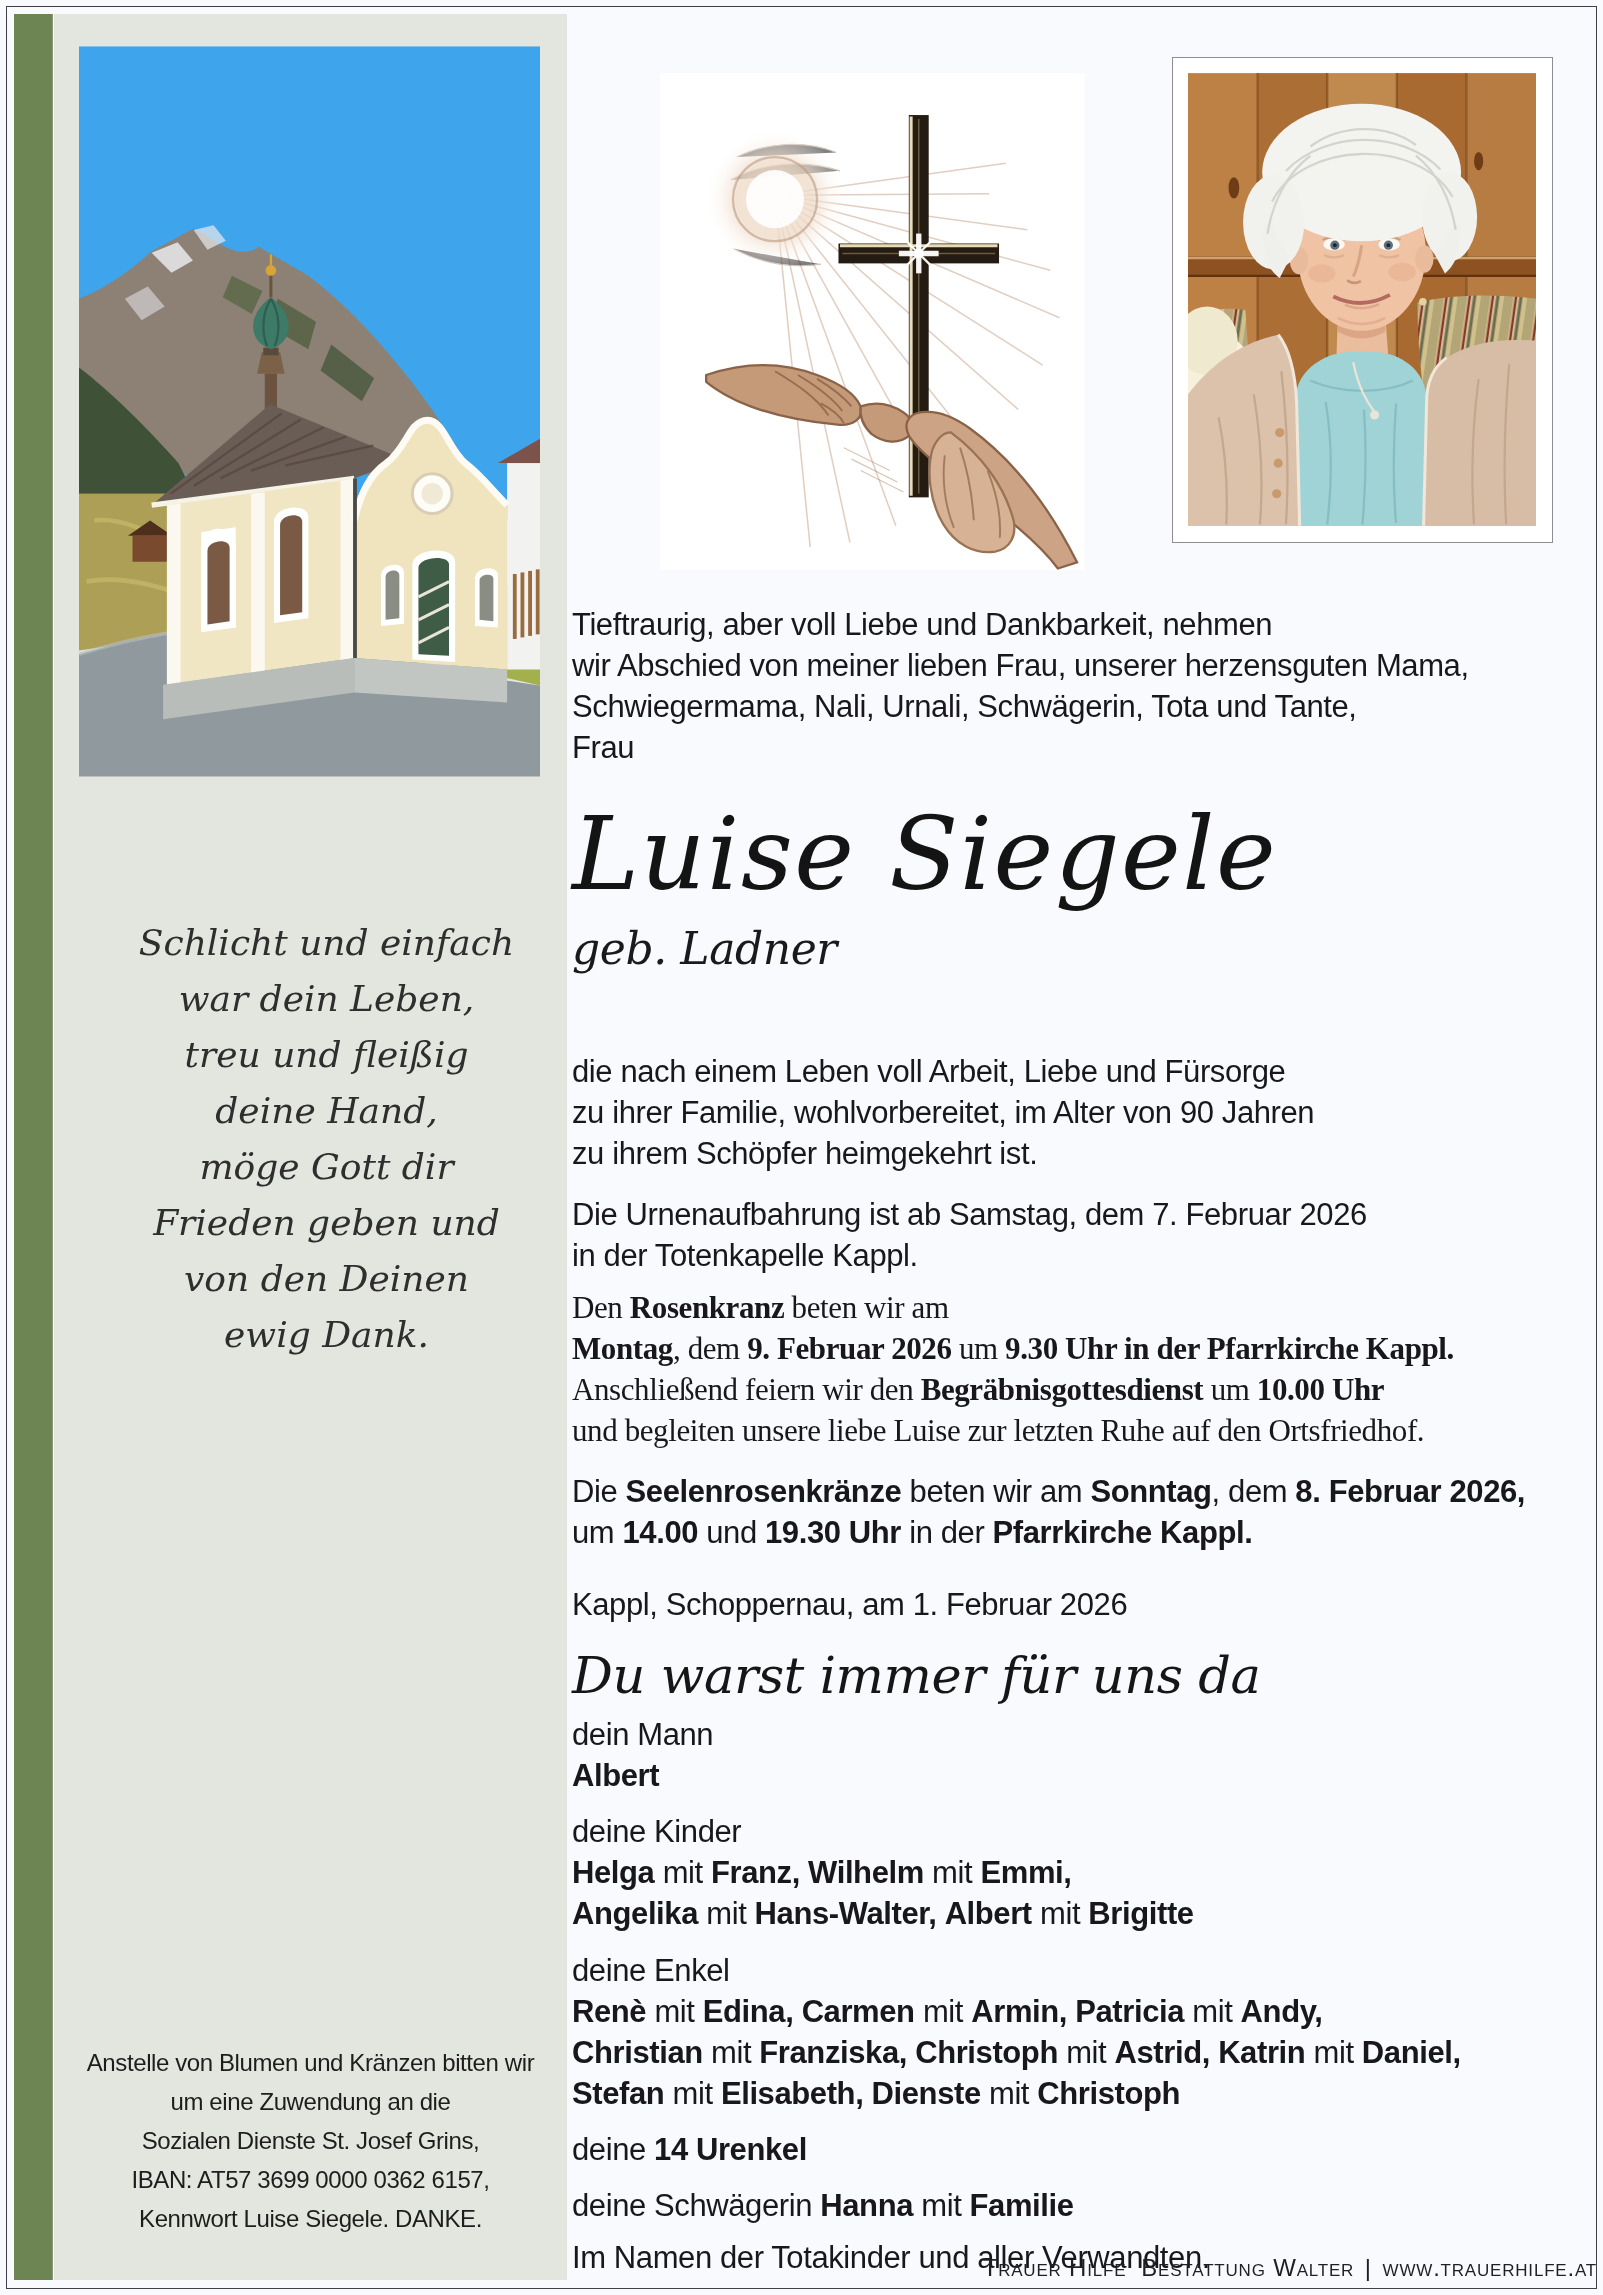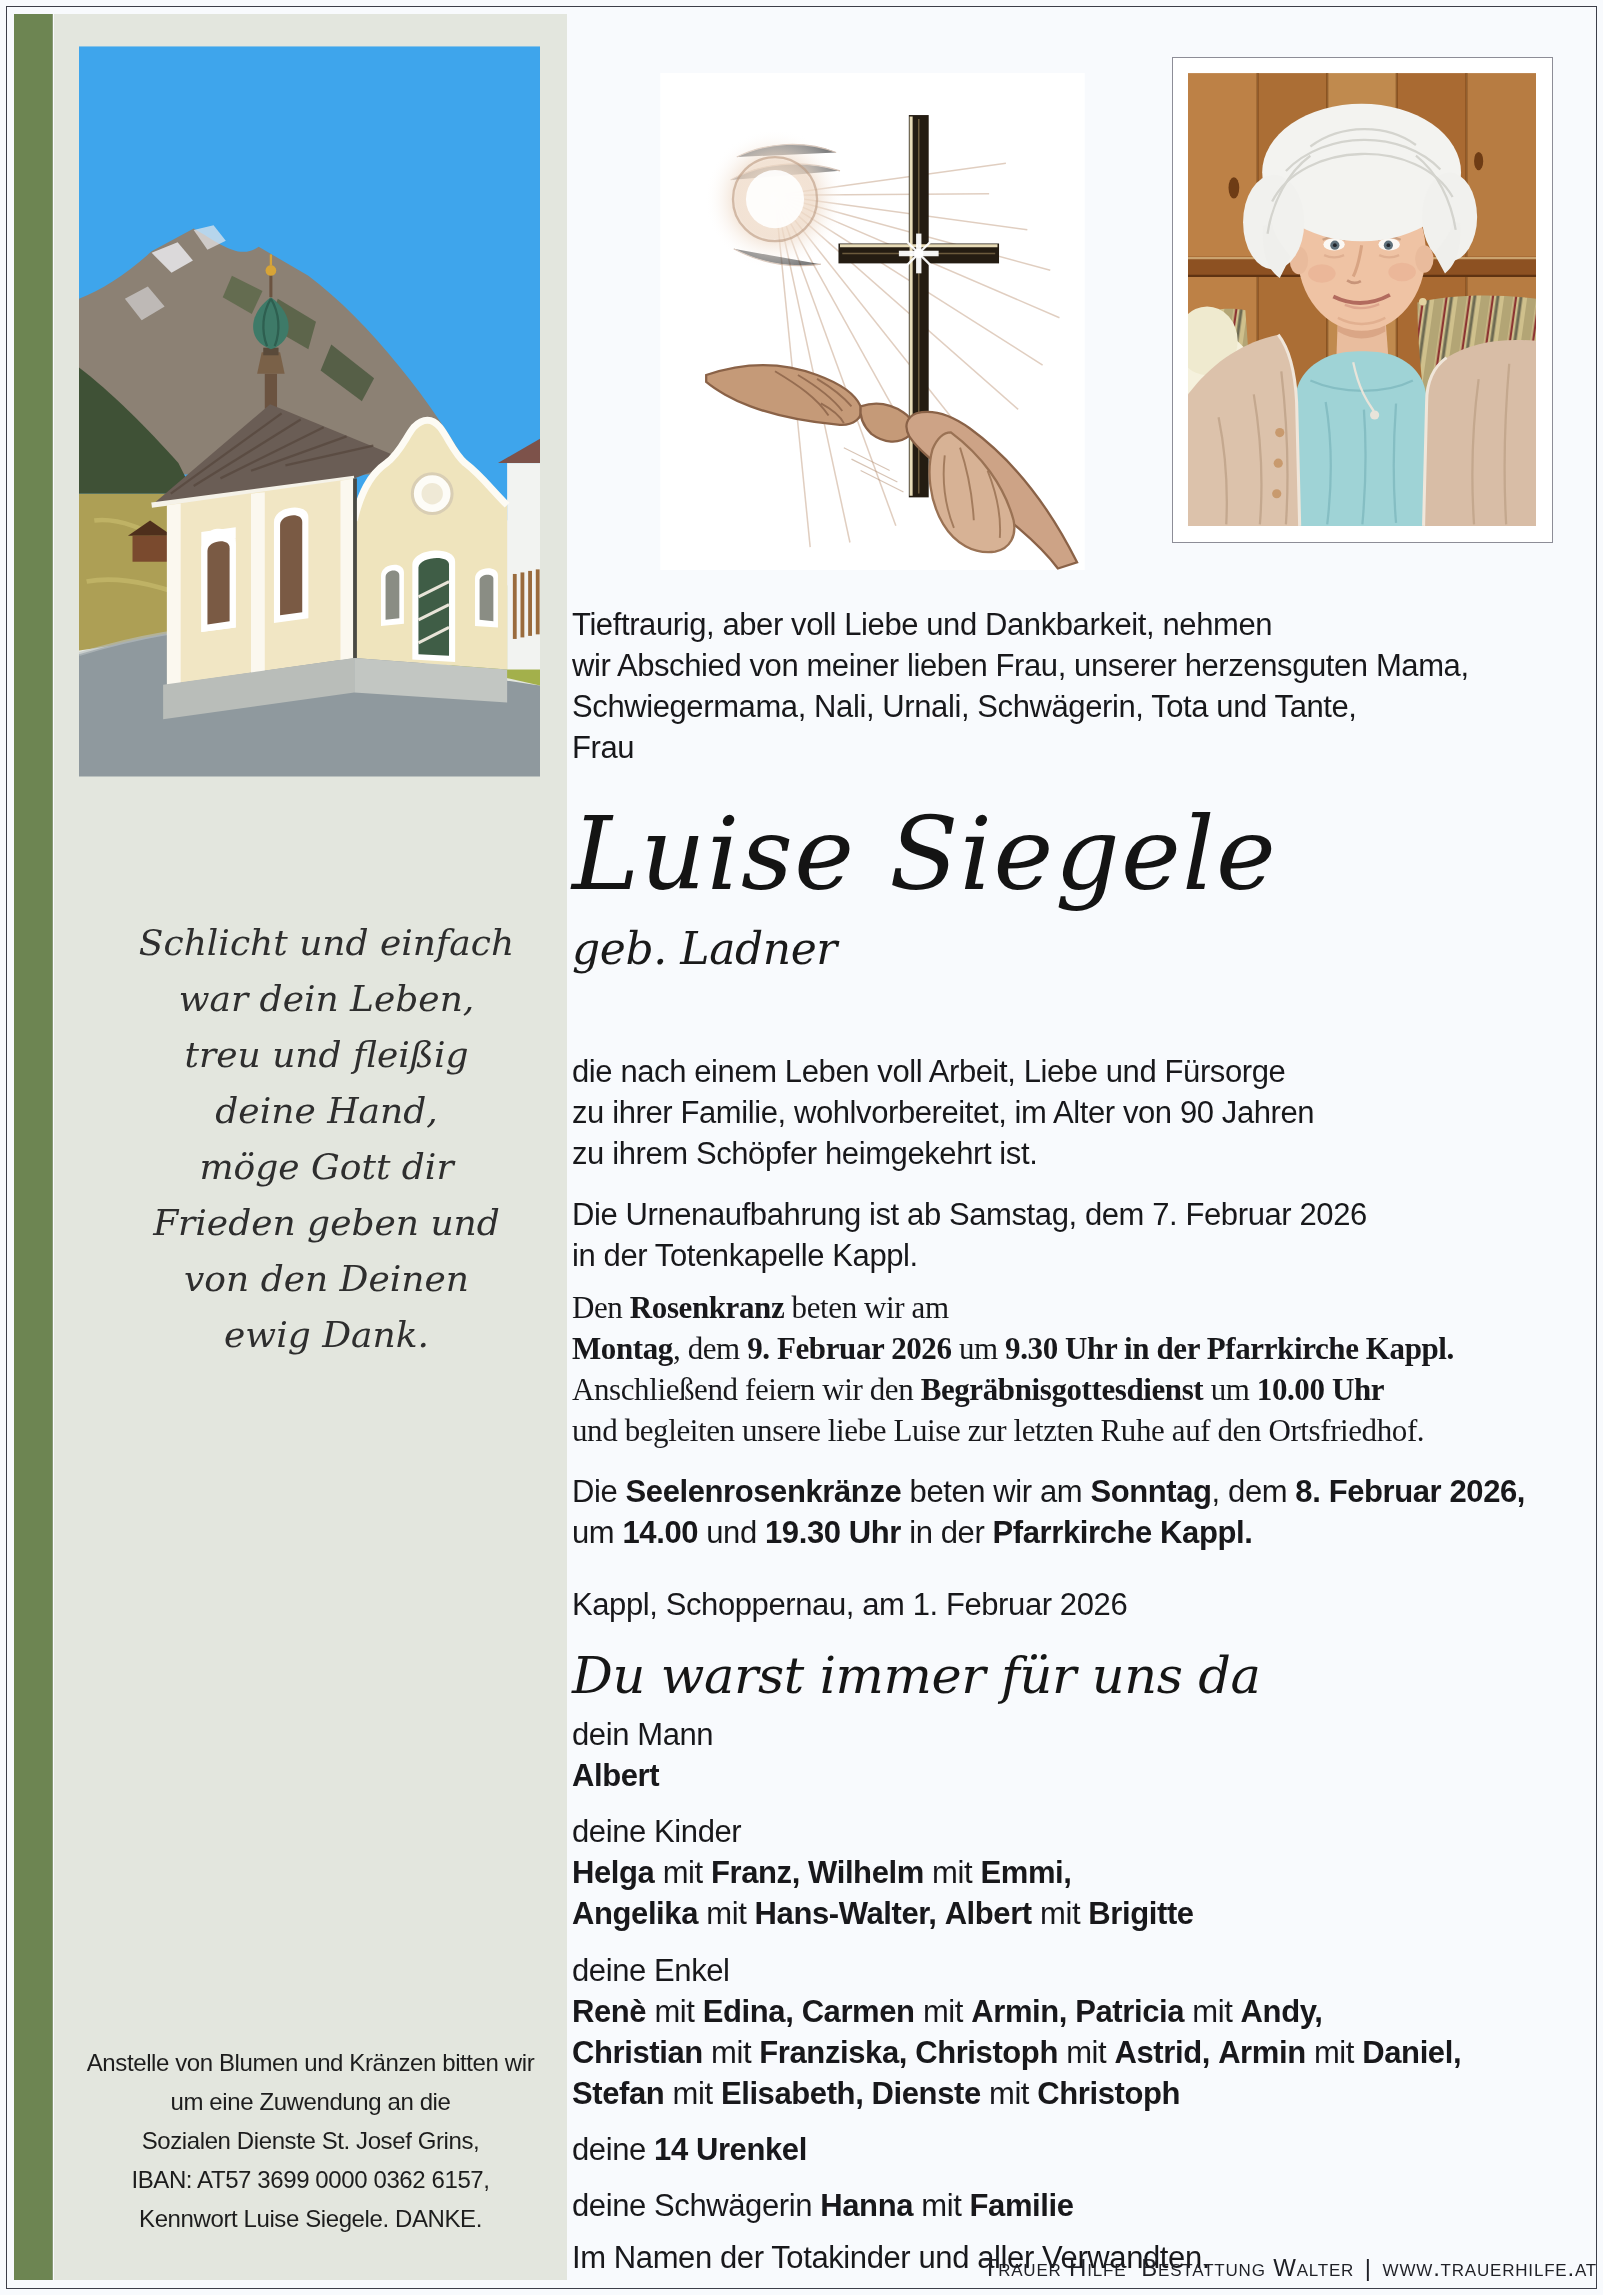--- a/index.html
+++ b/index.html
@@ -327,21 +327,21 @@
     <div class="fam-first">dein Mann</div>
     <div class="b">Albert</div>
     <div class="fam-label">deine Kinder</div>
     <div>
         <div class="tl"><span class="b">Helga</span><span> mit </span><span class="b">Franz,</span><span> </span><span class="b">Wilhelm</span><span> mit </span><span class="b">Emmi,</span></div>
         <div class="tl"><span class="b">Angelika</span><span> mit </span><span class="b">Hans-Walter,</span><span> </span><span class="b">Albert</span><span> mit </span><span class="b">Brigitte</span></div>
       </div>
     <div class="fam-label">
         <div class="tl">deine Enkel</div>
         <div class="tl"><span class="b">Renè</span><span> mit </span><span class="b">Edina,</span><span> </span><span class="b">Carmen</span><span> mit </span><span class="b">Armin,</span><span> </span><span class="b">Patricia</span><span> mit </span><span class="b">Andy,</span></div>
-        <div class="tl"><span class="b">Christian</span><span> mit </span><span class="b">Franziska,</span><span> </span><span class="b">Christoph</span><span> mit </span><span class="b">Astrid,</span><span> </span><span class="b">Armin</span><span> mit </span><span class="b">Daniel,</span></div>
+        <div class="tl"><span class="b">Christian</span><span> mit </span><span class="b">Franziska,</span><span> </span><span class="b">Christoph</span><span> mit </span><span class="b">Astrid,</span><span> </span><span class="b">Katrin</span><span> mit </span><span class="b">Daniel,</span></div>
         <div class="tl"><span class="b">Stefan</span><span> mit </span><span class="b">Elisabeth,</span><span> </span><span class="b">Dienste</span><span> mit </span><span class="b">Christoph</span></div>
       </div>
     <div class="fam-label">
         <div class="tl"><span>deine </span><span class="b">14 Urenkel</span></div>
       </div>
     <div class="fam-label">
         <div class="tl"><span>deine Schwägerin </span><span class="b">Hanna</span><span> mit </span><span class="b">Familie</span></div>
       </div>
     <div class="fam-label closing">Im Namen der Totakinder und aller Verwandten.</div>
   </div>

